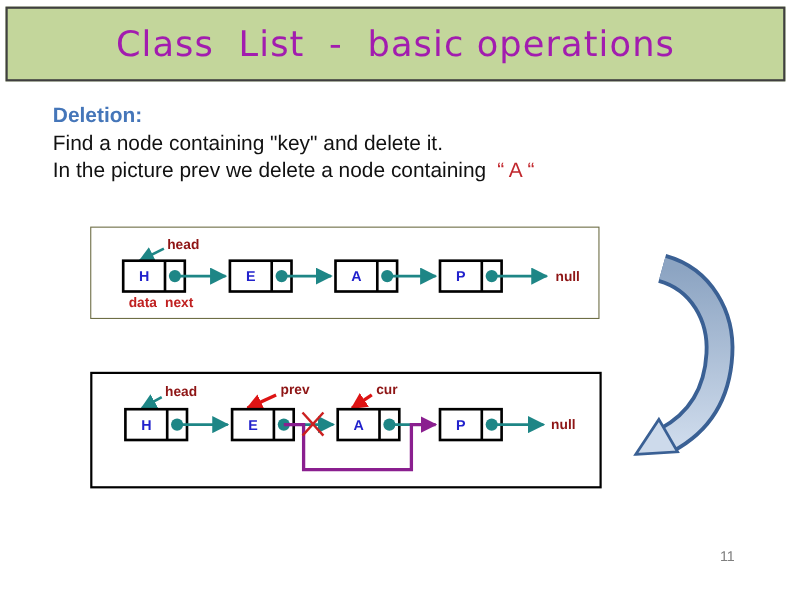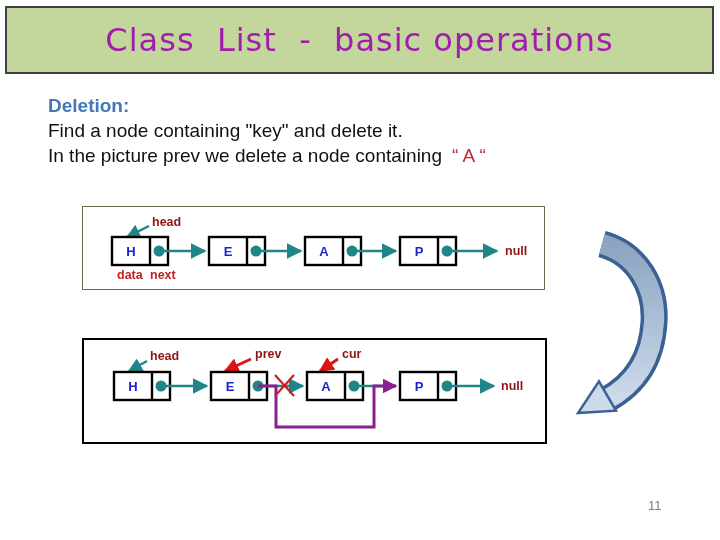--- a/index.html
+++ b/index.html
@@ -31,21 +31,21 @@
     position:absolute;left:82px;top:338px;width:461px;height:102px;
     border:2px solid #000000;background:#ffffff;
   }
   .diagram-frame-1 svg,.diagram-frame-2 svg{display:block;}
   svg text{font-family:"Liberation Sans", sans-serif;}
   .node-letter{font-size:13px;font-weight:bold;fill:#2121cc;}
   .lbl{font-size:12.5px;font-weight:bold;fill:#8e1515;}
   .sublbl{font-size:12.5px;font-weight:bold;fill:#c02020;}
   .curved-arrow{position:absolute;left:556px;top:228px;}
   .page-number{
-    position:absolute;left:648px;top:498px;width:36px;text-align:left;
+    position:absolute;left:632px;top:498px;width:36px;text-align:right;
     font-size:13px;color:#7f7f7f;
   }
 </style>
 </head>
 <body>
 
 <div class="title-bar">
   <span class="title-text">Class  List  -  basic operations</span>
 </div>
 

